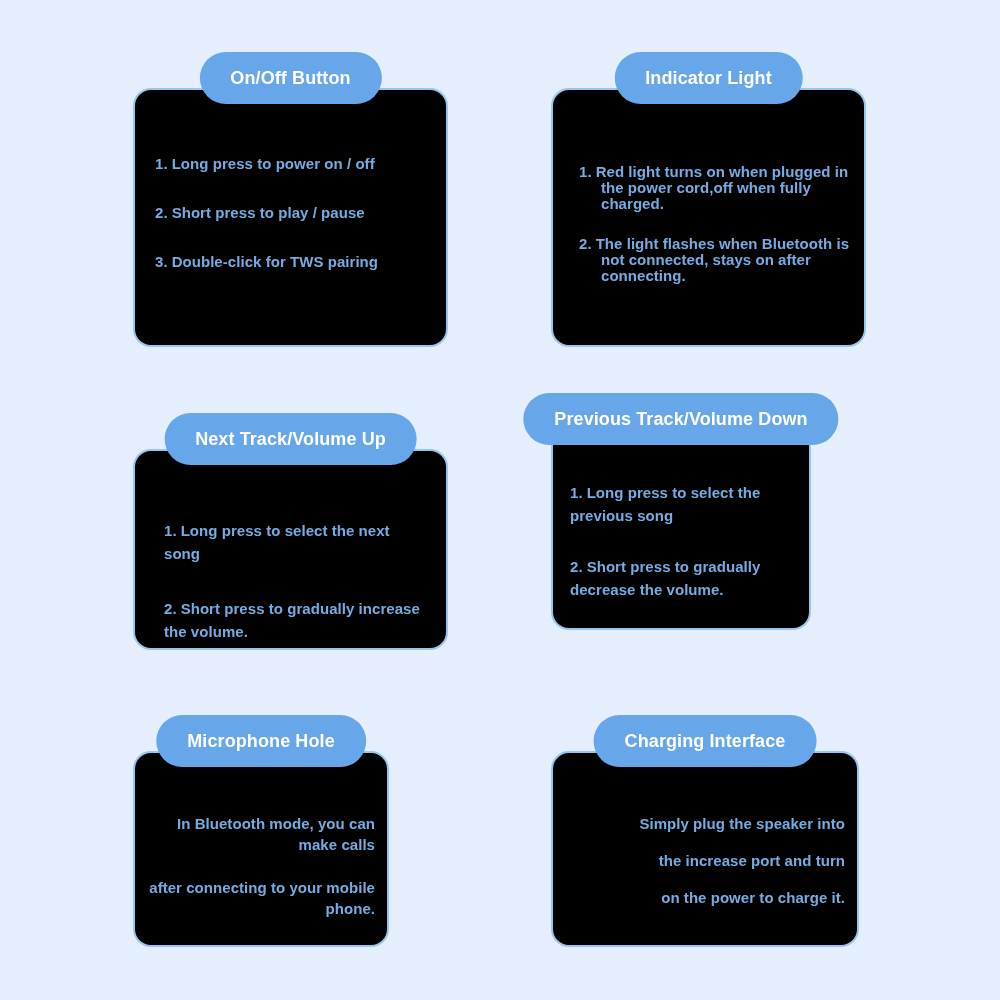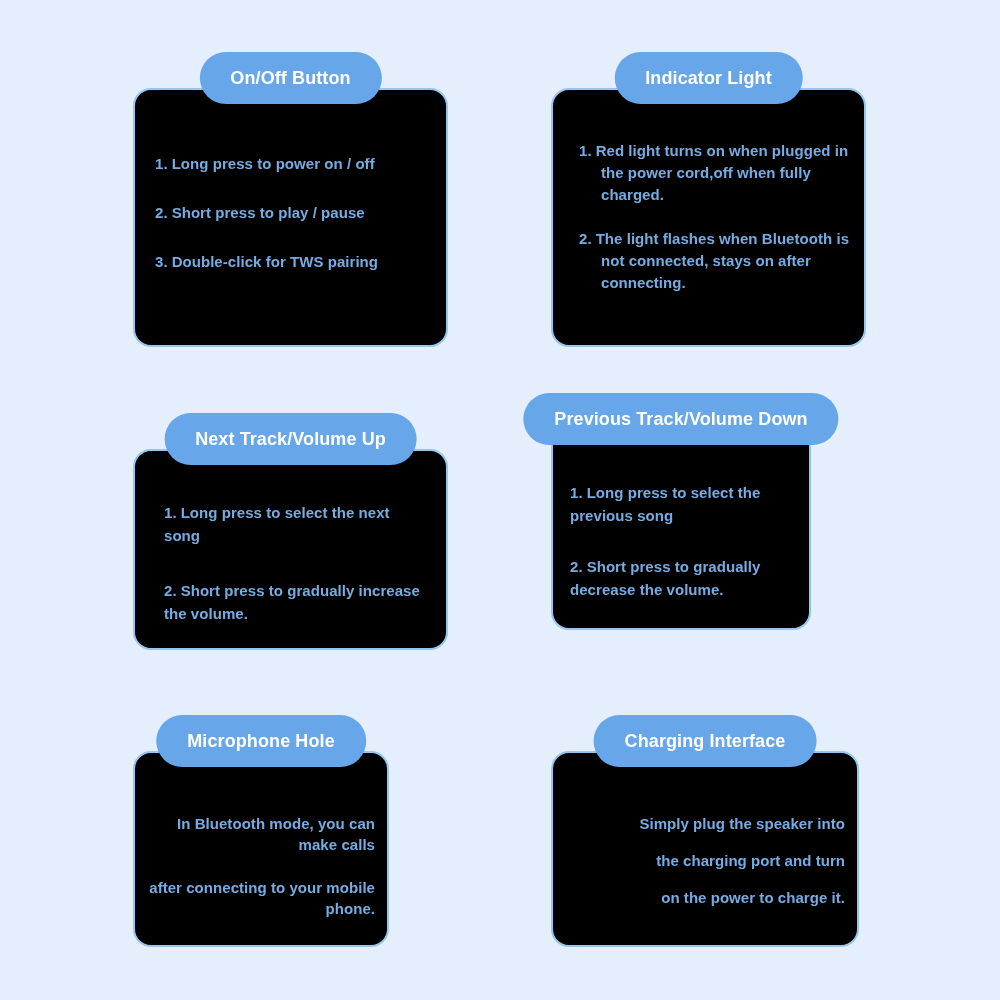--- a/index.html
+++ b/index.html
@@ -98,26 +98,26 @@
   
   #card-onoff      { left: 133px; top: 88px;  width: 315px; height: 259px; }
   #card-indicator  { left: 551px; top: 88px;  width: 315px; height: 259px; }
   #card-next       { left: 133px; top: 449px; width: 315px; height: 201px; }
   #card-prev       { left: 551px; top: 429px; width: 260px; height: 201px; }
   #card-mic        { left: 133px; top: 751px; width: 256px; height: 196px; }
   #card-charging   { left: 551px; top: 751px; width: 308px; height: 196px; }
 
   #card-onoff     .card-body { top: 62px; padding: 0 0 0 20px; }
   #card-indicator .card-body { top: 50px; padding: 0 0 0 26px; }
-  #card-next      .card-body { top: 50px; padding: 0 18px 0 29px; }
+  #card-next      .card-body { top: 68px; padding: 0 18px 0 29px; }
   #card-prev      .card-body { top: 50px; padding: 0 6px  0 17px; }
   #card-mic       .card-body { top: 60px; padding: 0 12px; }
   #card-charging  .card-body { top: 60px; padding: 0 12px; }
 
-  #card-indicator .list li { margin-bottom: 22px; line-height: 22px; }
+  #card-indicator .list li { margin-bottom: 22px; line-height: 16px; margin-top: 24px; }
   #card-next      .list li { margin-bottom: 32px; }
   #card-prev      .list li { margin-bottom: 28px; }
   #card-mic       .para p  { margin-bottom: 22px; }
   #card-charging  .para p  { margin-bottom: 16px; }
 </style>
 </head>
 <body>
 
 <div class="board">
 
@@ -167,18 +167,18 @@
     <div class="card-body para">
       <p>In Bluetooth mode, you can make calls</p>
       <p>after connecting to your mobile phone.</p>
     </div>
   </div>
 
   <div class="card" id="card-charging">
     <div class="card-pill">Charging Interface</div>
     <div class="card-body para">
       <p>Simply plug the speaker into</p>
-      <p>the charging port and turn</p>
+      <p>the increase port and turn</p>
       <p>on the power to charge it.</p>
     </div>
   </div>
 
 </div>
 
 </body></html>

